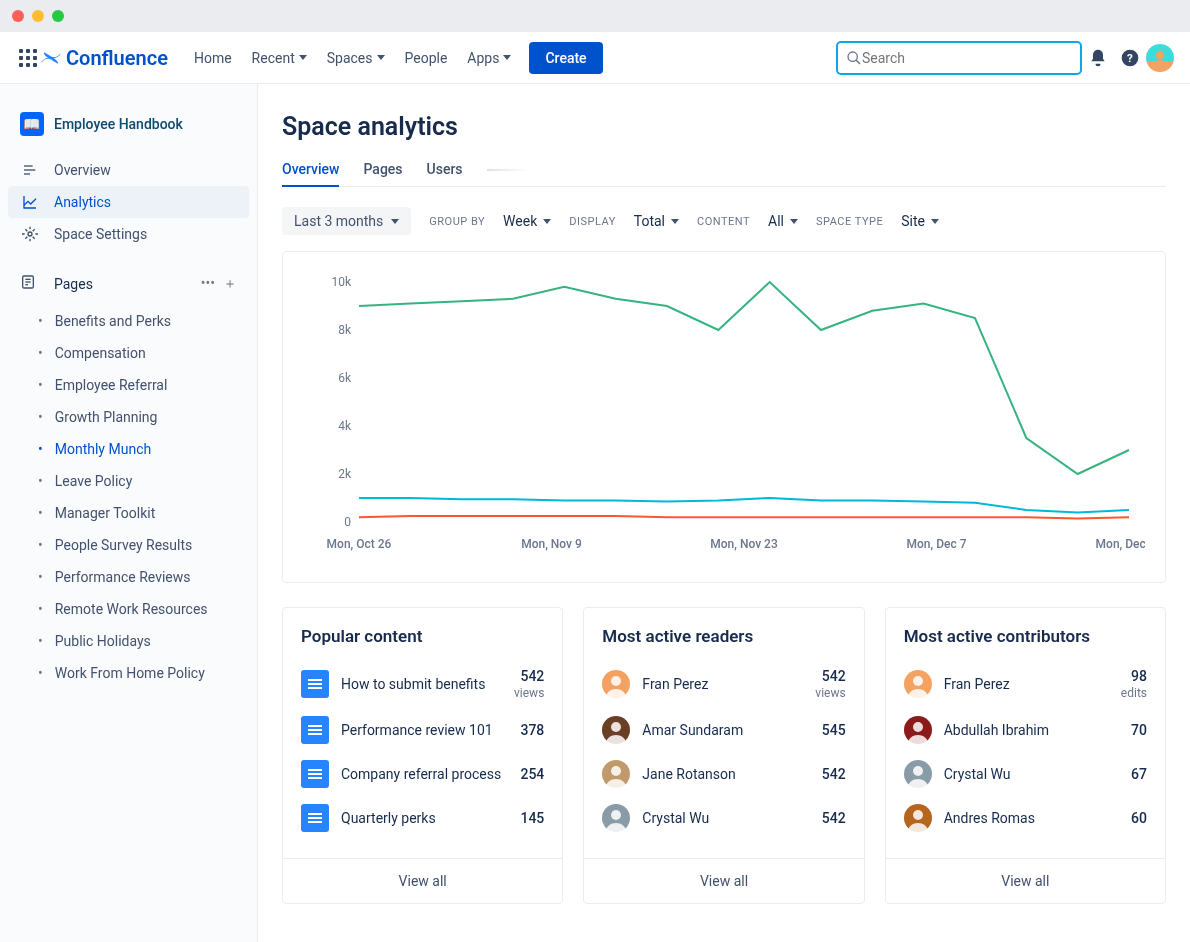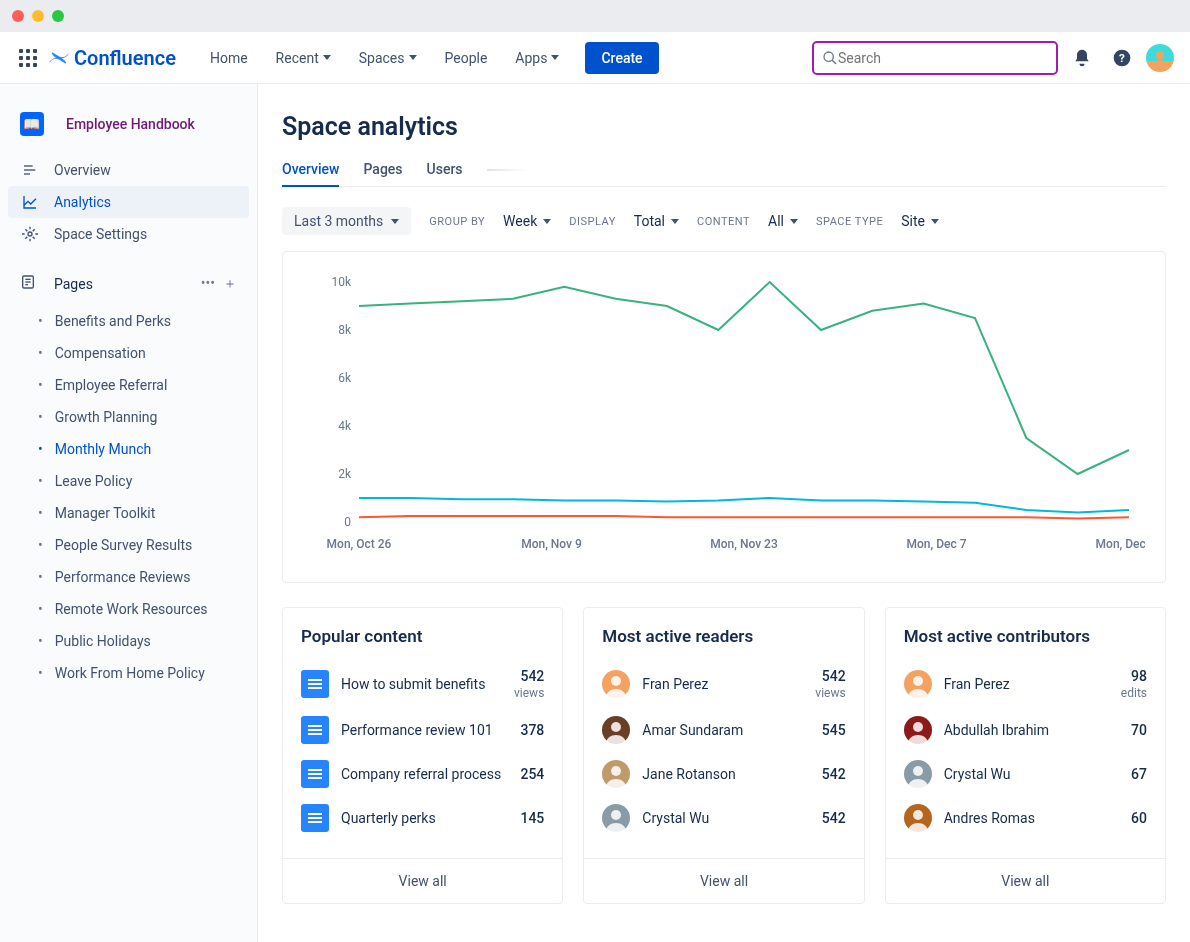--- a/index.html
+++ b/index.html
@@ -4,38 +4,38 @@
 <style>
 * { margin: 0; padding: 0; box-sizing: border-box; font-family: -apple-system, BlinkMacSystemFont, "Segoe UI", Roboto, sans-serif; }
 body { background: #fff; width: 1190px; height: 942px; overflow: hidden; }
 
 .titlebar { height: 32px; background: #EBECF0; display: flex; align-items: center; padding-left: 12px; gap: 8px; }
 .traffic { width: 12px; height: 12px; border-radius: 50%; }
 .traffic.red { background: #FF5F57; }
 .traffic.yellow { background: #FEBC2E; }
 .traffic.green { background: #28C840; }
 
-.topbar { height: 52px; border-bottom: 1px solid #EBECF0; display: flex; align-items: center; padding: 0 16px; gap: 8px; }
+.topbar { height: 52px; border-bottom: 1px solid #EBECF0; display: flex; align-items: center; padding: 0 16px; gap: 0; }
 .app-switcher { width: 24px; height: 24px; display: grid; grid-template-columns: repeat(3,4px); grid-template-rows: repeat(3,4px); gap: 3px; align-content: center; justify-content: center; cursor: pointer; }
 .app-switcher span { background: #344563; border-radius: 1px; }
 .logo { display: flex; align-items: center; gap: 4px; color: #0052CC; font-size: 20px; font-weight: 600; margin-right: 16px; }
 .nav-item { color: #42526E; font-size: 14px; padding: 6px 10px; cursor: pointer; display: flex; align-items: center; gap: 4px; }
 .chevron-down { display: inline-block; width: 0; height: 0; border-left: 4px solid transparent; border-right: 4px solid transparent; border-top: 5px solid #42526E; }
 .create-btn { background: #0052CC; color: #fff; border: none; padding: 8px 16px; border-radius: 4px; font-size: 14px; font-weight: 500; cursor: pointer; margin-left: 8px; }
 .spacer { flex: 1; }
-.search-box { position: relative; width: 246px; height: 34px; border: 2px solid #a21caf; border-radius: 5px; display: flex; align-items: center; padding: 0 8px; color: #6B778C; }
+.search-box { position: relative; width: 246px; height: 34px; border: 2px solid #0ea5e9; border-radius: 5px; display: flex; align-items: center; padding: 0 8px; color: #6B778C; }
 .search-box input { border: none; outline: none; flex: 1; font-size: 14px; color: #172B4D; }
 .hdr-icon { width: 32px; height: 32px; display: flex; align-items: center; justify-content: center; cursor: pointer; color: #344563; }
 .avatar-top { width: 28px; height: 28px; border-radius: 50%; background: linear-gradient(#3DDBD9 60%, #F4A261 60%); display:flex; align-items:center; justify-content:center; }
 
 .body-layout { display: flex; height: calc(942px - 32px - 52px); }
 .sidebar { width: 258px; border-right: 1px solid #EBECF0; padding: 20px 8px; overflow-y: auto; background:#FAFBFC; }
 .space-header { display: flex; align-items: center; gap: 10px; padding: 8px 12px; margin-bottom: 10px; }
 .space-icon { width: 24px; height: 24px; background: #0065FF; border-radius: 4px; display:flex; align-items:center; justify-content:center; color:#fff; font-size:14px;}
-.space-header span.label { font-weight: 500; color: #701a75; font-size: 14px; margin-left: 12px; }
+.space-header span.label { font-weight: 500; color: #0c4a6e; font-size: 14px; }
 .side-item { display: flex; align-items: center; gap: 14px; padding: 8px 12px; color: #42526E; font-size: 14px; cursor: pointer; border-radius: 4px; }
 .side-item.active { color: #0052CC; background: rgba(0,82,204,0.05); }
 .side-item .icon { width: 20px; display: flex; align-items: center; justify-content: center; }
 .pages-header { display: flex; align-items: center; padding: 8px 12px; margin-top: 16px; color: #172B4D; font-size: 14px; }
 .pages-header .icon { width: 20px; margin-right: 14px; }
 .pages-header .actions { margin-left: auto; display: flex; gap: 8px; color: #6B778C; }
 .page-tree { list-style: none; margin-top: 4px; }
 .page-tree li { display: flex; align-items: center; padding: 8px 12px 8px 30px; font-size: 14px; color: #42526E; cursor: pointer; }
 .page-tree li::before { content: '•'; margin-right: 12px; color: #6B778C; }
 .page-tree li.active { color: #0052CC; }

